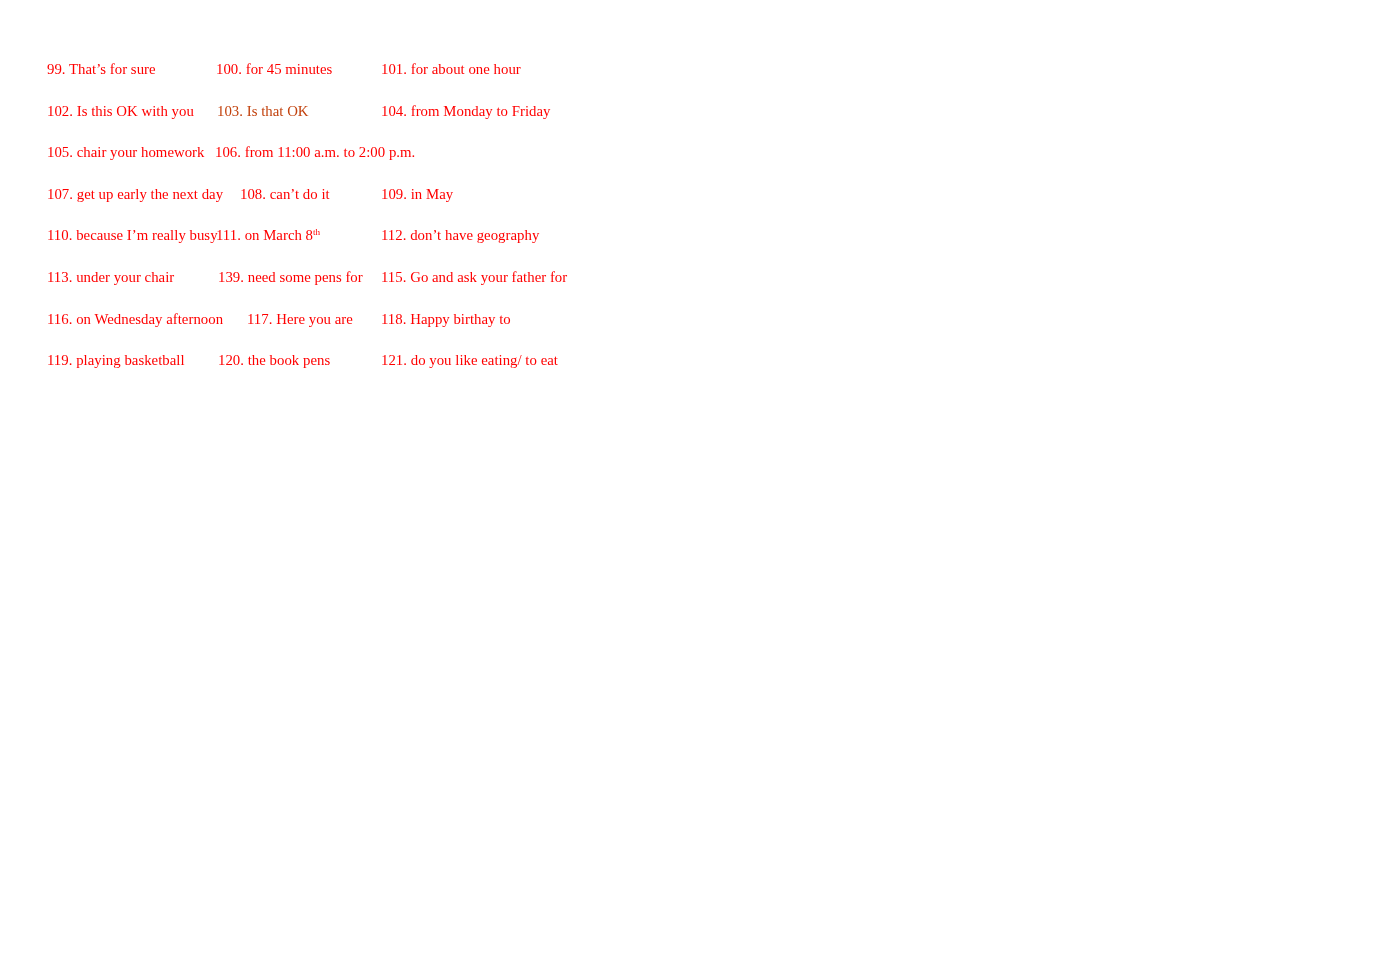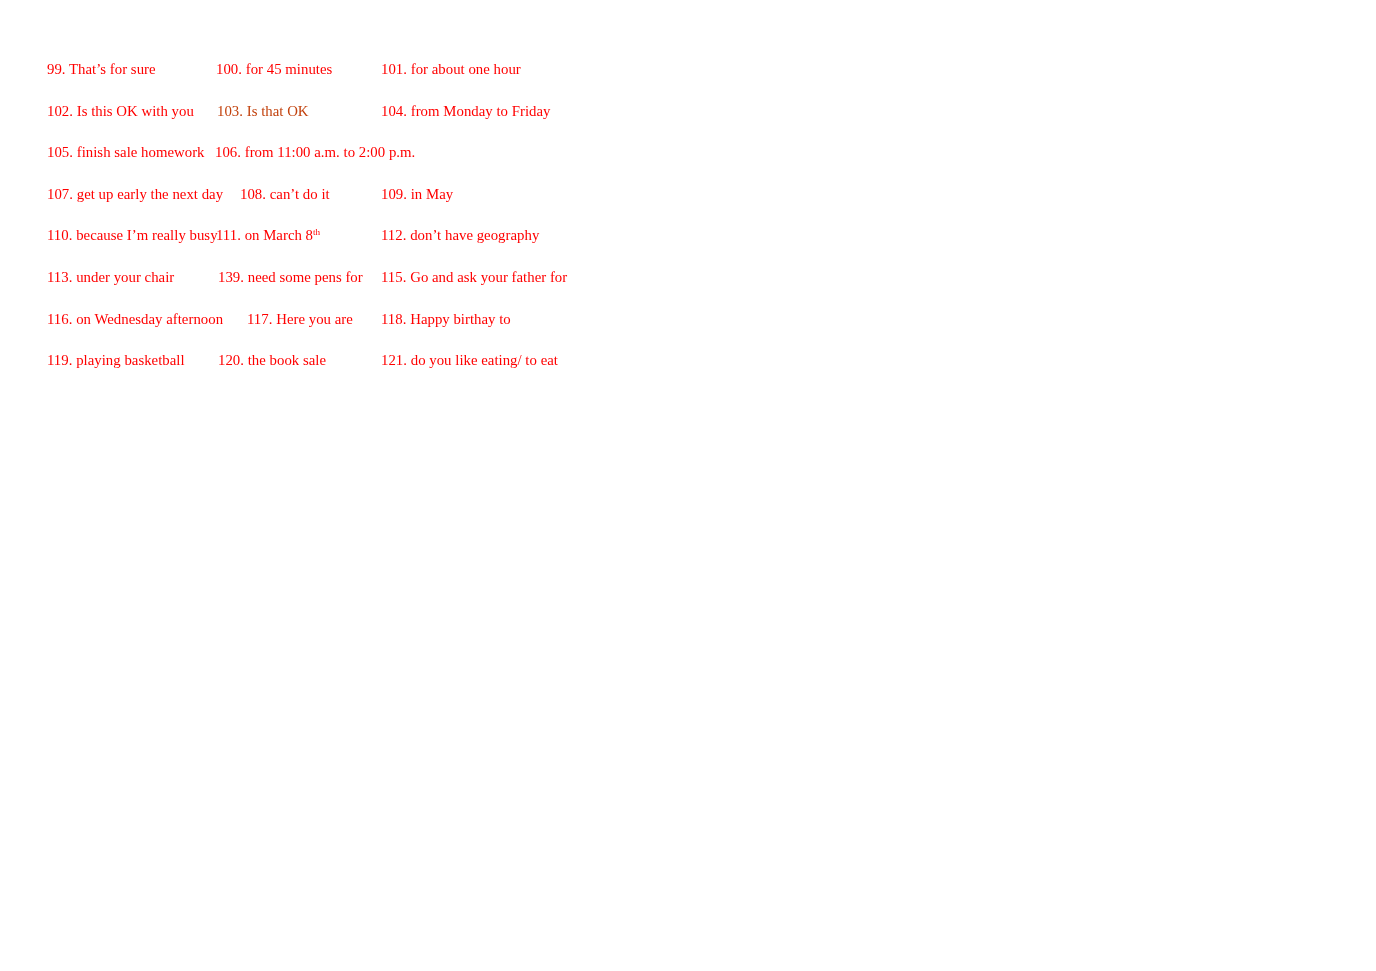--- a/index.html
+++ b/index.html
@@ -55,21 +55,21 @@
       <span class="answer-cell" style="left: 47px; color: rgb(255, 0, 0);"><span>99.</span> <span>That’s for sure</span></span>
       <span class="answer-cell" style="left: 216px; color: rgb(255, 0, 0);"><span>100.</span> <span>for 45 minutes</span></span>
       <span class="answer-cell" style="left: 381px; color: rgb(255, 0, 0);"><span>101.</span> <span>for about one hour</span></span>
     </div>
     <div class="answer-row" style="top: 101px;">
       <span class="answer-cell" style="left: 47px; color: rgb(255, 0, 0);"><span>102.</span> <span>Is this OK with you</span></span>
       <span class="answer-cell" style="left: 217px; color: #c2410c;"><span>103.</span> <span>Is that OK</span></span>
       <span class="answer-cell" style="left: 381px; color: rgb(255, 0, 0);"><span>104.</span> <span>from Monday to Friday</span></span>
     </div>
     <div class="answer-row" style="top: 142px;">
-      <span class="answer-cell" style="left: 47px; color: rgb(255, 0, 0);"><span>105.</span> <span>finish sale homework</span></span>
+      <span class="answer-cell" style="left: 47px; color: rgb(255, 0, 0);"><span>105.</span> <span>chair your homework</span></span>
       <span class="answer-cell" style="left: 215px; color: rgb(255, 0, 0);"><span>106.</span> <span>from 11:00 a.m. to 2:00 p.m.</span></span>
     </div>
     <div class="answer-row" style="top: 184px;">
       <span class="answer-cell" style="left: 47px; color: rgb(255, 0, 0);"><span>107.</span> <span>get up early the next day</span></span>
       <span class="answer-cell" style="left: 240px; color: rgb(255, 0, 0);"><span>108.</span> <span>can’t do it</span></span>
       <span class="answer-cell" style="left: 381px; color: rgb(255, 0, 0);"><span>109.</span> <span>in May</span></span>
     </div>
     <div class="answer-row" style="top: 225px;">
       <span class="answer-cell" style="left: 47px; color: rgb(255, 0, 0);"><span>110.</span> <span>because I’m really busy</span></span>
       <span class="answer-cell" style="left: 216px; color: rgb(255, 0, 0);"><span>111.</span> <span>on March 8</span><sup>th</sup></span>
@@ -80,16 +80,16 @@
       <span class="answer-cell" style="left: 218px; color: rgb(255, 0, 0);"><span>139.</span> <span>need some pens for</span></span>
       <span class="answer-cell" style="left: 381px; color: rgb(255, 0, 0);"><span>115.</span> <span>Go and ask your father for</span></span>
     </div>
     <div class="answer-row" style="top: 309px;">
       <span class="answer-cell" style="left: 47px; color: rgb(255, 0, 0);"><span>116.</span> <span>on Wednesday afternoon</span></span>
       <span class="answer-cell" style="left: 247px; color: rgb(255, 0, 0);"><span>117.</span> <span>Here you are</span></span>
       <span class="answer-cell" style="left: 381px; color: rgb(255, 0, 0);"><span>118.</span> <span>Happy birthay to</span></span>
     </div>
     <div class="answer-row" style="top: 350px;">
       <span class="answer-cell" style="left: 47px; color: rgb(255, 0, 0);"><span>119.</span> <span>playing basketball</span></span>
-      <span class="answer-cell" style="left: 218px; color: rgb(255, 0, 0);"><span>120.</span> <span>the book sale</span></span>
+      <span class="answer-cell" style="left: 218px; color: rgb(255, 0, 0);"><span>120.</span> <span>the book pens</span></span>
       <span class="answer-cell" style="left: 381px; color: rgb(255, 0, 0);"><span>121.</span> <span>do you like eating/ to eat</span></span>
     </div>
   </div>
 
 </body></html>

